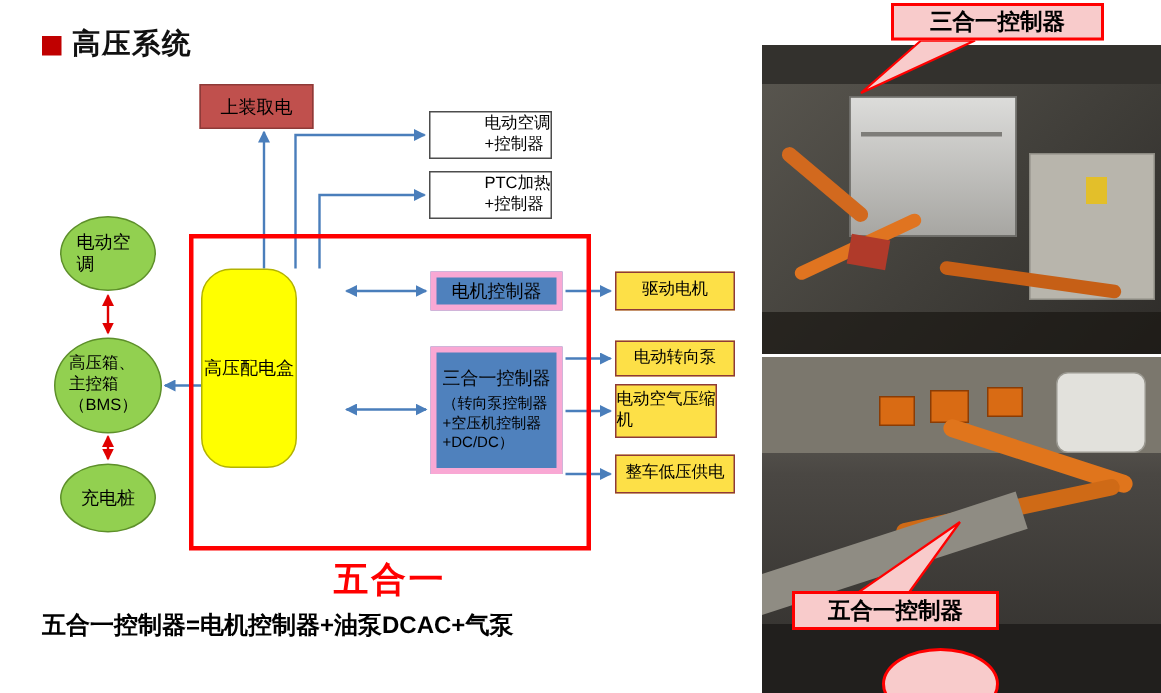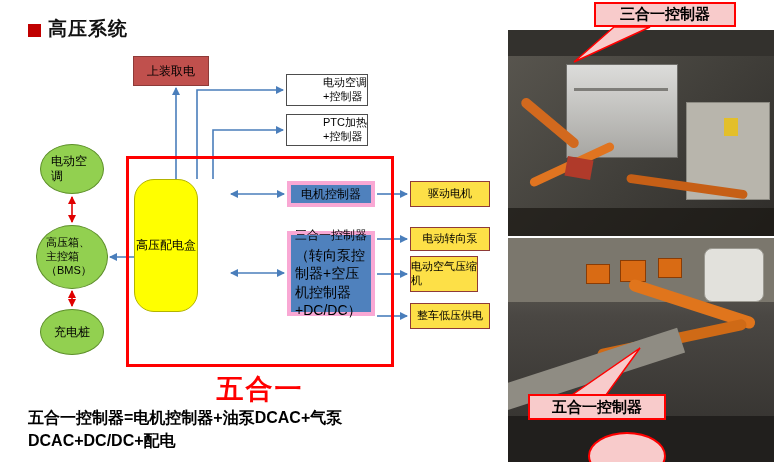--- a/index.html
+++ b/index.html
@@ -23,33 +23,33 @@
   .ellipse{background:#92d050;border:1px solid #5d8f2a;border-radius:50%;font-size:11px;}
   
   #n-top-power{left:133px;top:56px;width:76px;height:30px;}
   #n-ac{left:286px;top:74px;width:82px;height:32px;}
   #n-ptc{left:286px;top:114px;width:82px;height:32px;}
   #n-pdu{left:134px;top:179px;width:64px;height:133px;background:#ffff00;border:1px solid #b3b300;
          border-radius:20px;font-size:12px;}
   #n-mcu{left:287px;top:181px;width:88px;height:26px;}
   #n-trio{left:287px;top:231px;width:88px;height:85px;padding:3px 4px;}
   #n-trio .trio-title{font-size:12px;}
-  #n-trio .trio-detail{font-size:14px;margin-top:3px;line-height:1.3;}
+  #n-trio .trio-detail{font-size:10px;margin-top:3px;line-height:1.3;}
   #n-drive{left:410px;top:181px;width:80px;height:26px;}
   #n-steer{left:410px;top:227px;width:80px;height:24px;}
   #n-comp{left:410px;top:256px;width:68px;height:36px;}
   #n-lv{left:410px;top:303px;width:80px;height:26px;}
   #e-battery{left:40px;top:144px;width:64px;height:50px;padding:0 10px;font-size:12px;}
   #e-hv{left:36px;top:225px;width:72px;height:64px;padding:0 9px;}
   #e-charger{left:40px;top:309px;width:64px;height:46px;font-size:12px;}
   
   .red-frame{position:absolute;left:126px;top:156px;width:268px;height:211px;
              border:3px solid #ff0000;box-sizing:border-box;z-index:4;pointer-events:none;}
   .five-label{position:absolute;left:126px;top:371px;width:268px;text-align:center;
-              color:#ff0000;font-size:27px;font-weight:bold;z-index:3;letter-spacing:2px;}
+              color:#ff0000;font-size:23px;font-weight:bold;z-index:3;letter-spacing:2px;}
   
   .footer{position:absolute;left:28px;top:406px;width:460px;font-size:16px;font-weight:bold;
           line-height:1.45;z-index:3;color:#000;}
   
   #connectors{position:absolute;left:0;top:0;z-index:2;pointer-events:none;}
   
   .photo{position:absolute;overflow:hidden;z-index:1;}
   #photo-top{left:508px;top:30px;width:266px;height:206px;
              background:linear-gradient(135deg,#5a5750 0%,#413f3a 55%,#2e2c29 100%);}
   #photo-bottom{left:508px;top:238px;width:266px;height:224px;
@@ -148,21 +148,20 @@
 <div class="node box-red-sm" id="n-lv">整车低压供电</div>
 
 <div class="node ellipse" id="e-battery">电动空调</div>
 <div class="node ellipse" id="e-hv">高压箱、主控箱（BMS）</div>
 <div class="node ellipse" id="e-charger">充电桩</div>
 
 <div class="five-label">五合一</div>
 
 <div class="footer">
   <div>五合一控制器=电机控制器+油泵DCAC+气泵</div>
-  <div>DCAC+DC/DC+配电</div>
 </div>
 
 <div class="photo" id="photo-top">
   <div class="ph pt-strip"></div>
   <div class="ph pt-inverter"></div>
   <div class="ph pt-inverter-line"></div>
   <div class="ph pt-panel"></div>
   <div class="ph pt-sticker"></div>
   <div class="ph pt-cable1"></div>
   <div class="ph pt-cable2"></div>

